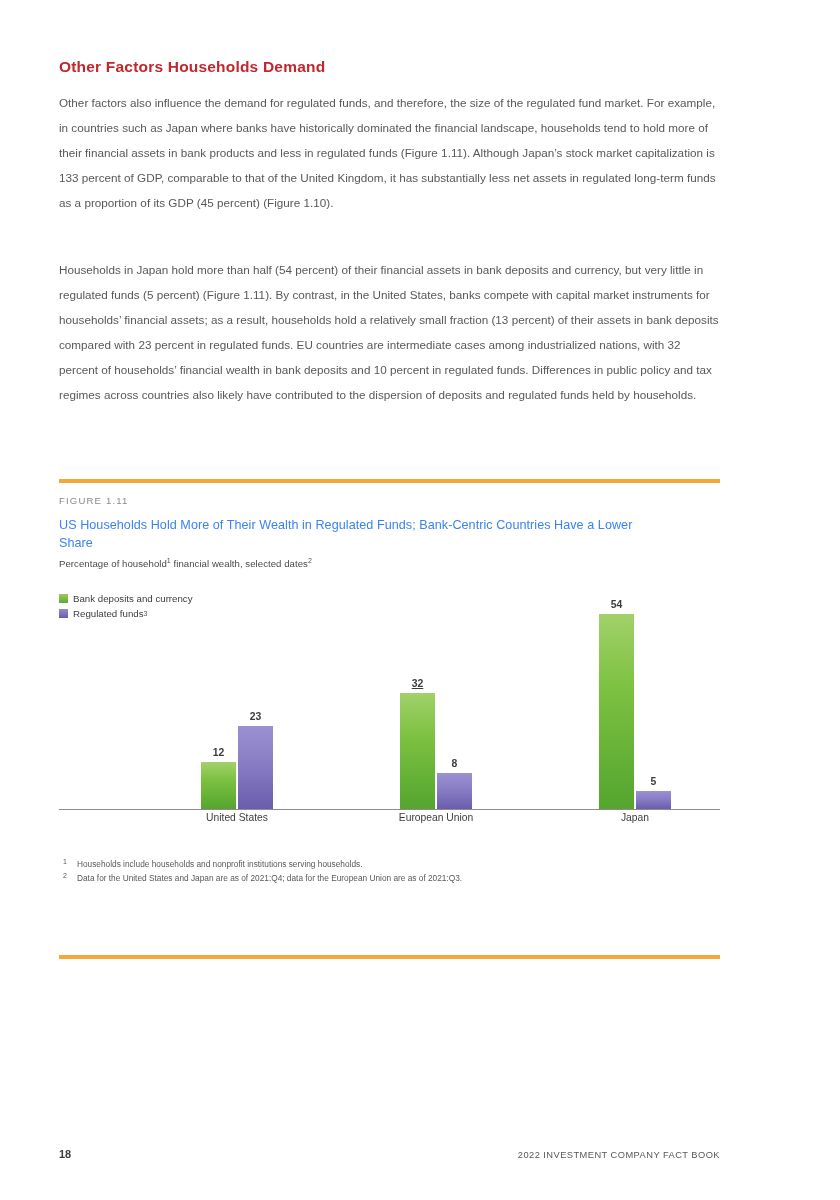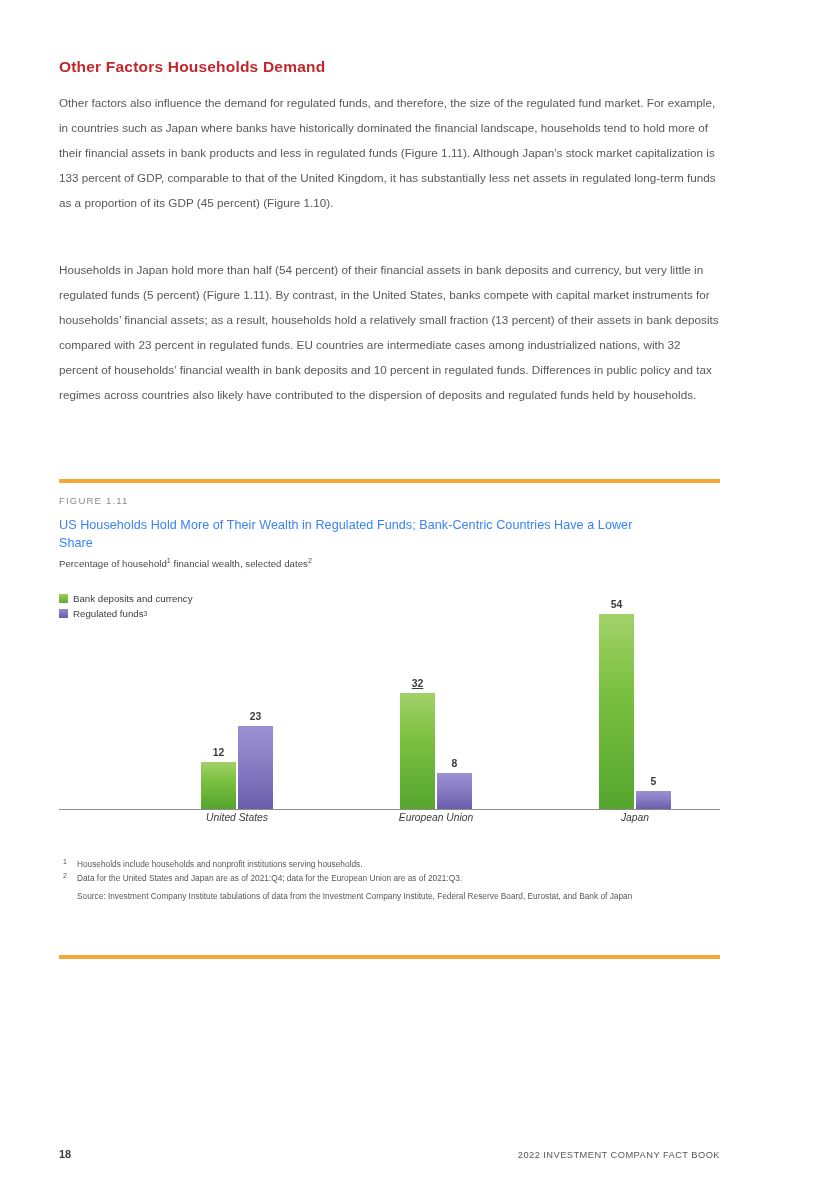--- a/index.html
+++ b/index.html
@@ -69,21 +69,21 @@
     position:absolute; bottom:1px; width:35px;
   }
   .bar.green  { background:linear-gradient(180deg,#a2d169 0%,#7cc142 38%, #54a52e 100%); }
   .bar.purple { background:linear-gradient(180deg,#9a90d2 0%,#8b80c6 40%,#6a5dad 100%); }
   .bar-value {
     position:absolute; width:60px; text-align:center;
     font-size:10.4px; font-weight:bold; color:#3c3c3f;
   }
   .cat-label {
     position:absolute; top:812px; width:160px; text-align:center;
-    font-size:10.3px; color:#3c3c3f;font-style:italic;
+    font-size:10.3px; color:#3c3c3f;
   }
 
   
   .notes { position:absolute; left:63px; top:858px; width:658px; }
   .note {
     position:relative; padding-left:14px;
     font-size:8.3px; line-height:12.4px; color:#58585b; margin-bottom:2px;
   }
   .note-marker {
     position:absolute; left:0; top:-2px; font-size:7px; color:#58585b;
@@ -145,21 +145,20 @@
       <div class="bar-value" style="left: 365.5px; bottom: 41.1px;">8</div>
       <div class="bar green" style="left: 540px; height: 194.94px;"></div>
       <div class="bar-value" style="left: 527.5px; bottom: 199.94px;">54</div>
       <div class="bar purple" style="left: 577px; height: 18.05px;"></div>
       <div class="bar-value" style="left: 564.5px; bottom: 23.05px;">5</div>
     </div>
 
   <div class="notes" id="figure-notes">
       <div class="note"><span class="note-marker">1</span><span>Households include households and nonprofit institutions serving households.</span></div>
       <div class="note"><span class="note-marker">2</span><span>Data for the United States and Japan are as of 2021:Q4; data for the European Union are as of 2021:Q3.</span></div>
-      <div class="note source">Source: Investment Company Institute tabulations of data from the Investment Company Institute, Federal Reserve Board, Eurostat, and Bank of Japan</div>
     </div>
 
   <div class="rule-orange bottom"></div>
 
   <div class="footer-page-no">18</div>
   <div class="footer-book">2022 INVESTMENT COMPANY FACT BOOK</div>
 
 <div class="cat-label" style="left: 157px;">United States</div>
     <div class="cat-label" style="left: 356px;">European Union</div>
     <div class="cat-label" style="left: 555px;">Japan</div>

